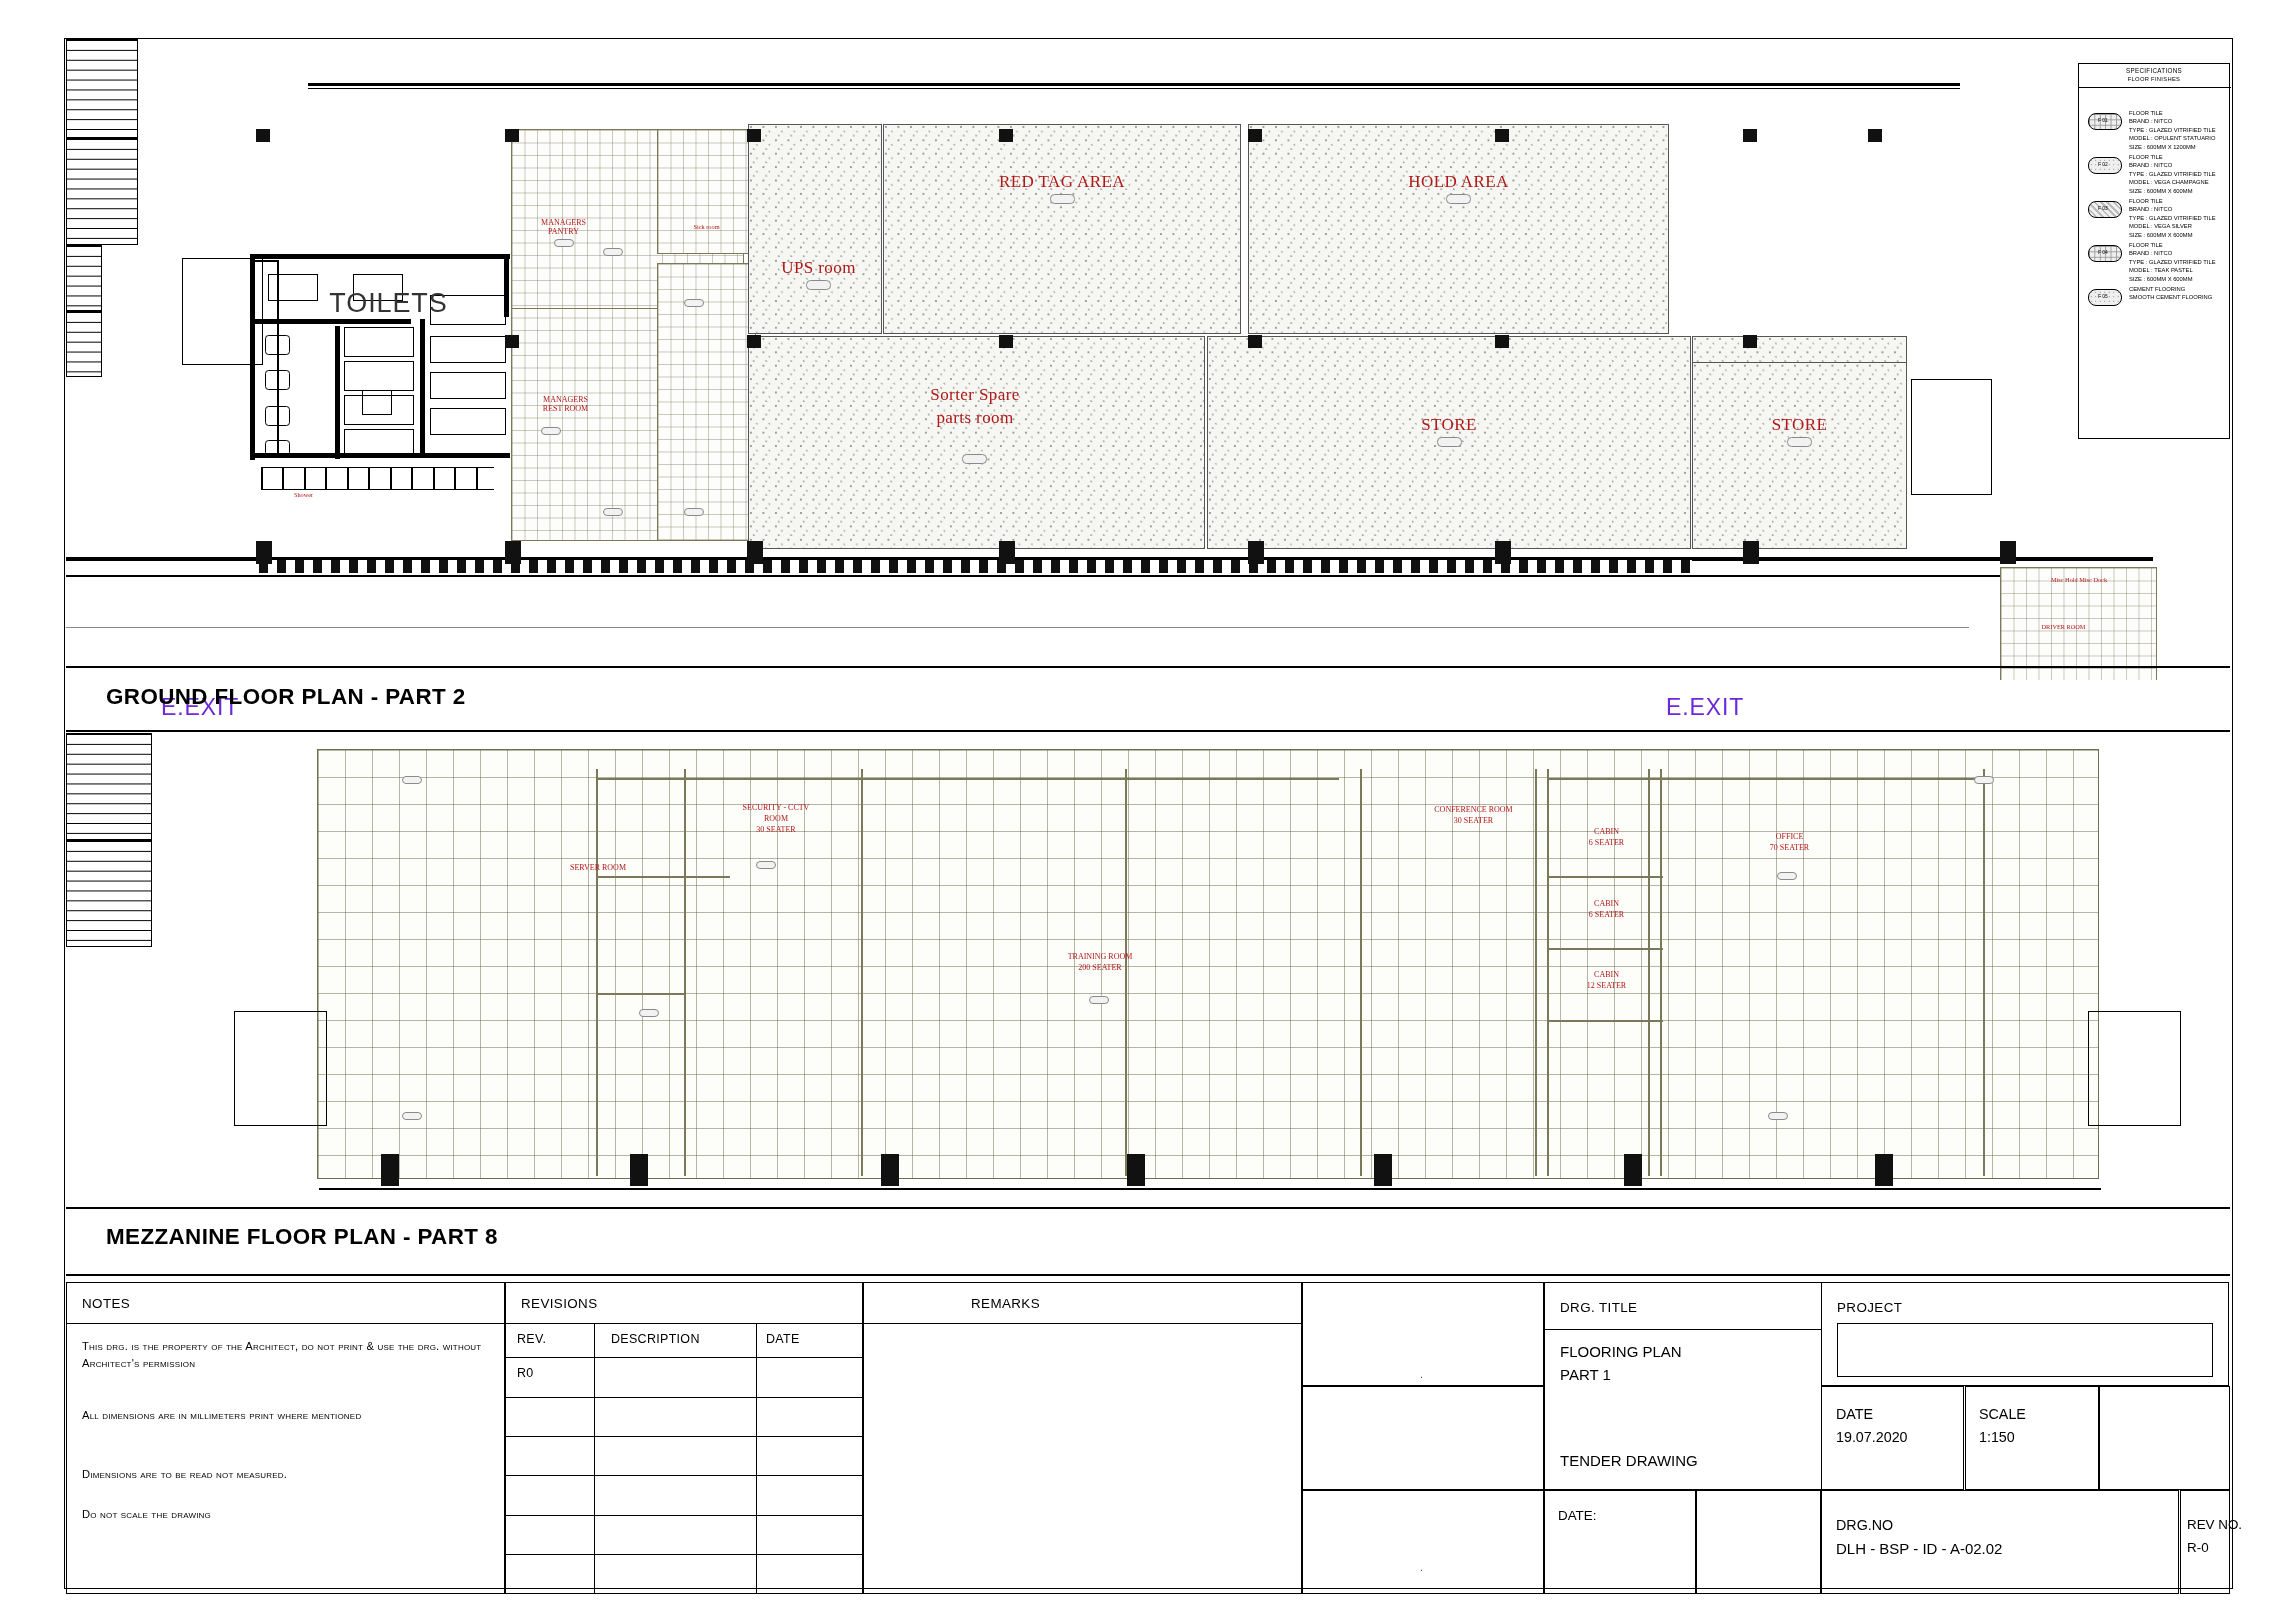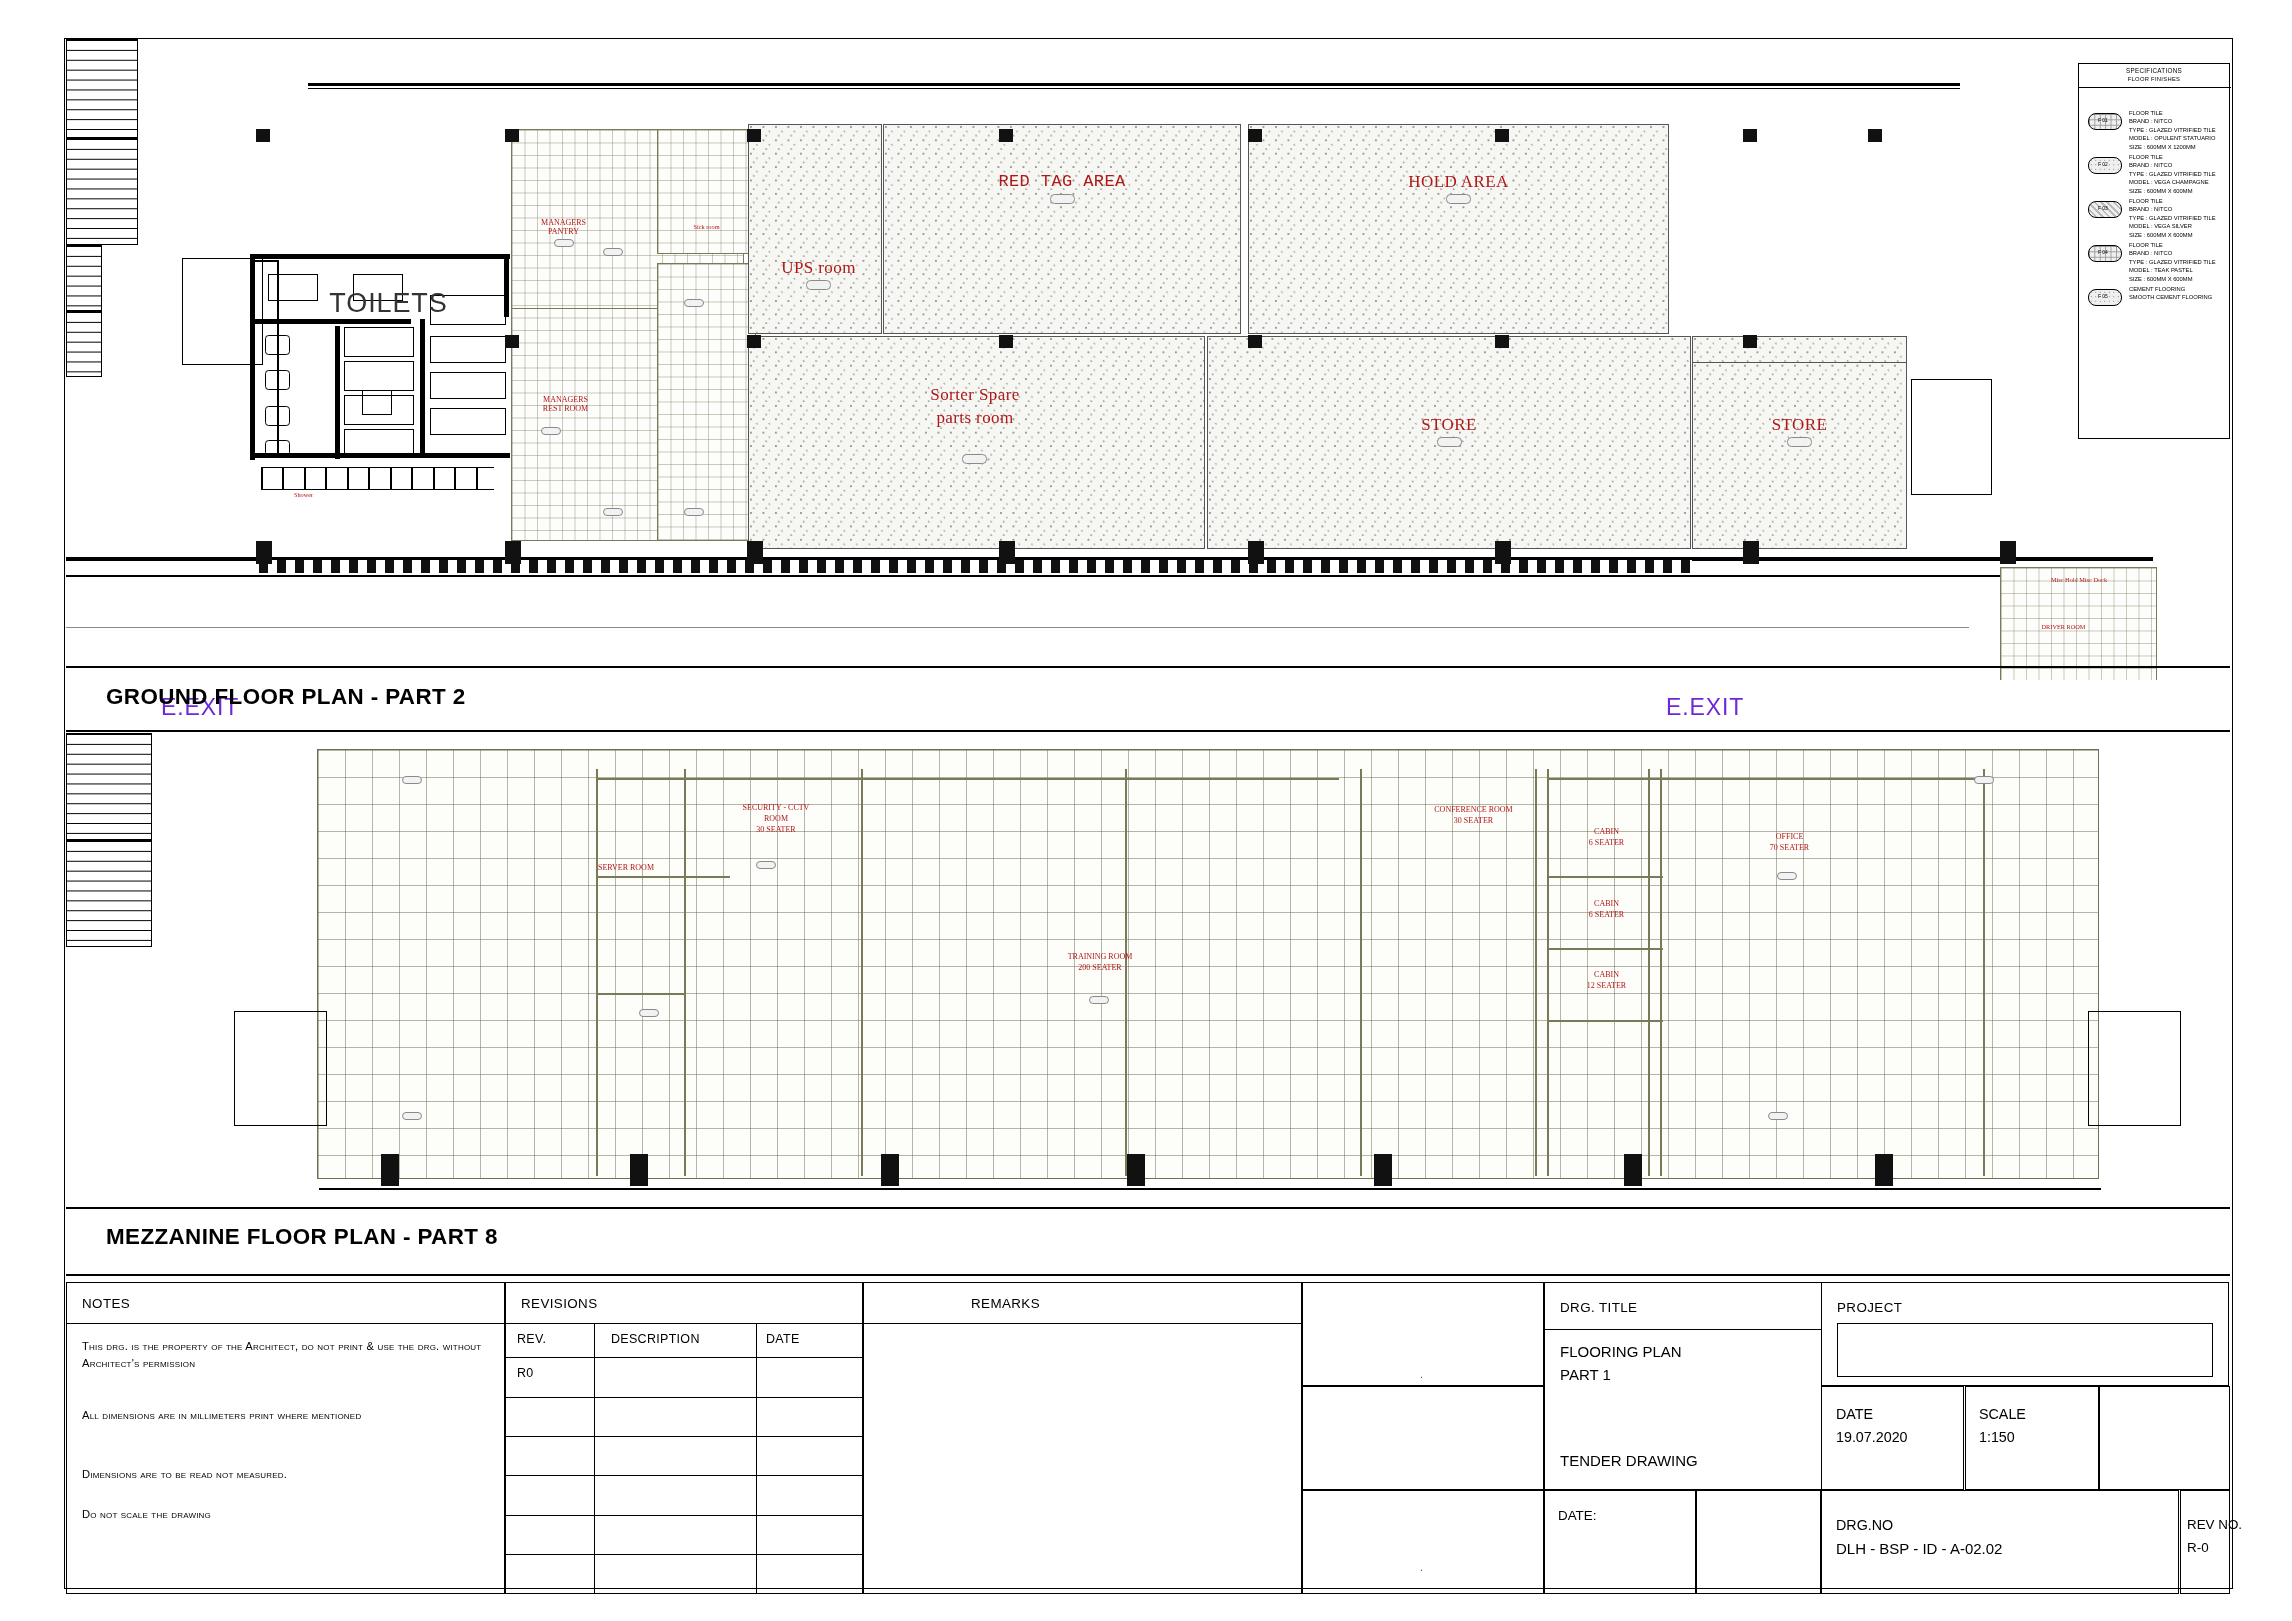--- a/index.html
+++ b/index.html
@@ -111,21 +111,21 @@
         <span class="tagpill s"></span>
       </div>
     <div class="abs" style="left:537px;top:206px;">
         <span class="tagpill s"></span>
       </div>
 
     <div class="abs speckle" style="left:682px;top:85px;width:134px;height:210px;border:0.9px solid #555;box-sizing:border-box;"></div>
     <div class="roomlabel big" style="left:663px;top:219px;width:179px;">UPS room<span class="tagpill"></span></div>
 
     <div class="abs speckle" style="left:817px;top:85px;width:358px;height:210px;border:0.9px solid #555;box-sizing:border-box;"></div>
-    <div class="roomlabel big" style="left:817px;top:133px;width:358px;font-family:Liberation Mono, monospace;">RED TAG AREA<span class="tagpill"></span></div>
+    <div class="roomlabel big" style="left:817px;top:133px;width:358px;">RED TAG AREA<span class="tagpill"></span></div>
 
     <div class="abs speckle" style="left:1182px;top:85px;width:421px;height:210px;border:0.9px solid #555;box-sizing:border-box;"></div>
     <div class="roomlabel big" style="left:1182px;top:133px;width:421px;">HOLD AREA<span class="tagpill"></span></div>
 
     <div class="abs speckle" style="left:682px;top:297px;width:457px;height:213px;border:0.9px solid #555;box-sizing:border-box;"></div>
     <div class="roomlabel big" style="left:770px;top:345px;width:278px;white-space:pre-line;line-height:1.35;">Sorter Spare
 parts room</div>
     <div class="abs" style="left:896px;top:412px;">
         <span class="tagpill"></span>
       </div>
@@ -270,21 +270,21 @@
     <div class="ln" style="left:1917px;top:36px;width:1.8px;height:407px;background:#7a7a5a;"></div>
 
     <div class="ln" style="left:530px;top:45px;width:743px;height:1.8px;background:#7a7a5a;"></div>
     <div class="ln" style="left:1481px;top:45px;width:439px;height:1.8px;background:#7a7a5a;"></div>
     <div class="ln" style="left:530px;top:143px;width:134px;height:1.8px;background:#7a7a5a;"></div>
     <div class="ln" style="left:1481px;top:143px;width:116px;height:1.8px;background:#7a7a5a;"></div>
     <div class="ln" style="left:1481px;top:215px;width:116px;height:1.8px;background:#7a7a5a;"></div>
     <div class="ln" style="left:1481px;top:287px;width:116px;height:1.8px;background:#7a7a5a;"></div>
     <div class="ln" style="left:530px;top:260px;width:88px;height:1.8px;background:#7a7a5a;"></div>
 
-    <div class="roomlabel sml" style="left:484px;top:130px;width:152px;">SERVER ROOM</div>
+    <div class="roomlabel sml" style="left:456px;top:130px;width:152px;">SERVER ROOM</div>
     <div class="roomlabel sml" style="left:627px;top:70px;width:166px;white-space:pre-line;line-height:1.35;">SECURITY - CCTV
 ROOM
 30 SEATER</div>
     <div class="abs" style="left:690px;top:125px;">
         <span class="tagpill s"></span>
       </div>
     <div class="roomlabel sml" style="left:949px;top:219px;width:170px;white-space:pre-line;line-height:1.35;">TRAINING ROOM
 200 SEATER</div>
     <div class="abs" style="left:1023px;top:260px;">
         <span class="tagpill s"></span>

